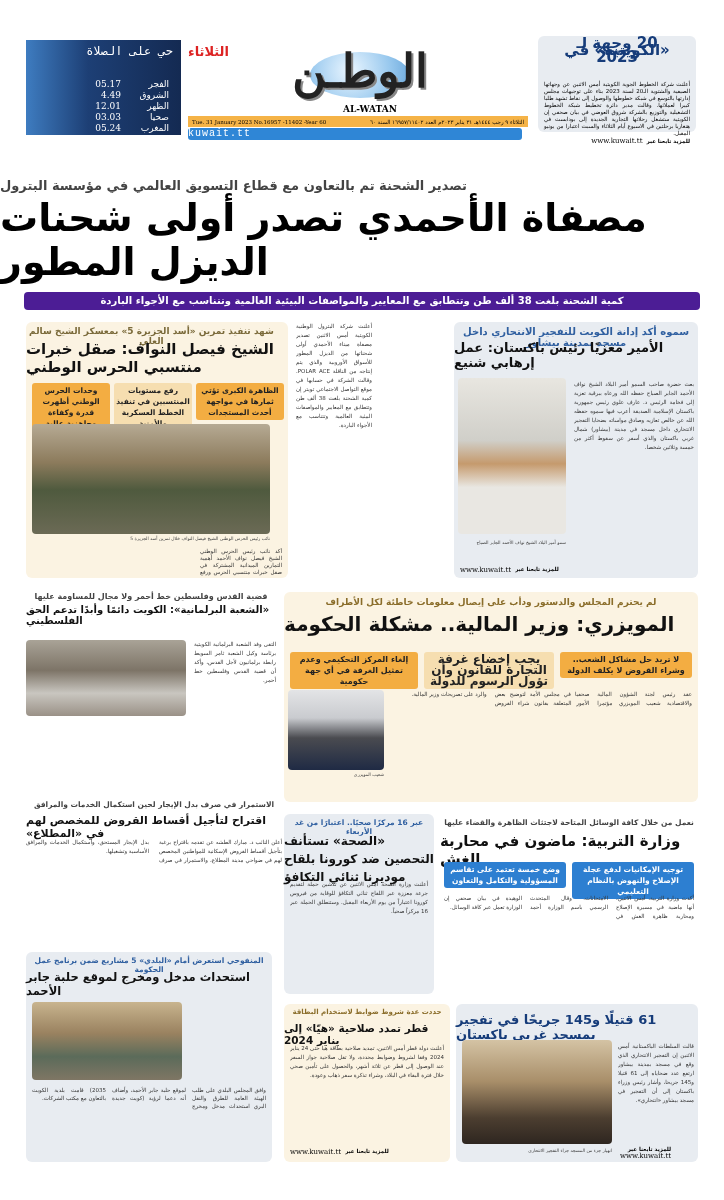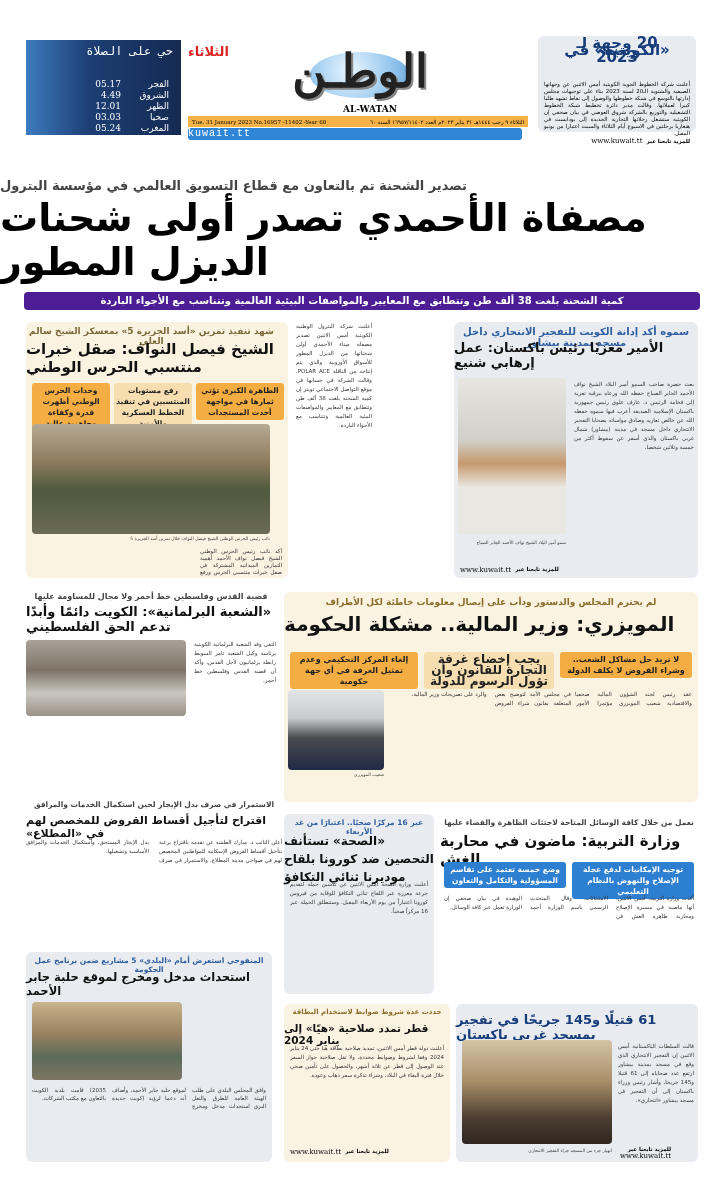--- a/index.html
+++ b/index.html
@@ -110,21 +110,21 @@
 <div class="abs sec-head" style="left:454px;top:340px;width:244px;font-size:13px">الأمير معزيًا رئيس باكستان: عمل إرهابي شنيع</div>
 <div class="photo" style="left:458px;top:378px;width:108px;height:156px;background:linear-gradient(180deg,#e8e6e0 0%,#d0cfc9 40%,#c59a6d 55%,#e9e7e2 70%)"></div>
 <div class="caption" style="left:458px;top:540px;width:108px">سمو أمير البلاد الشيخ نواف الأحمد الجابر الصباح</div>
 <div class="txt" style="left:574px;top:380px;width:120px;height:180px;overflow:hidden;line-height:9px">بعث حضرة صاحب السمو أمير البلاد الشيخ نواف الأحمد الجابر الصباح حفظه الله ورعاه ببرقية تعزية إلى فخامة الرئيس د. عارف علوي رئيس جمهورية باكستان الإسلامية الصديقة أعرب فيها سموه حفظه الله عن خالص تعازيه وصادق مواساته بضحايا التفجير الانتحاري داخل مسجد في مدينة (بيشاور) شمال غربي باكستان والذي أسفر عن سقوط أكثر من خمسة وثلاثين شخصا.</div>
 <div class="footmore" style="left:460px;top:566px">
   <span class="more">للمزيد تابعنا عبر</span>
   <span class="url">www.kuwait.tt</span>
 </div>
 
 <div class="abs sec-kicker" style="left:26px;top:592px;width:250px;color:#444;font-size:8px">قضية القدس وفلسطين خط أحمر ولا مجال للمساومة عليها</div>
-<div class="abs sec-head" style="left:26px;top:604px;width:250px;font-size:13px">«الشعبة البرلمانية»: الكويت دائمًا وأبدًا تدعم الحق الفلسطيني</div>
+<div class="abs sec-head" style="left:26px;top:604px;width:250px;font-size:10px">«الشعبة البرلمانية»: الكويت دائمًا وأبدًا تدعم الحق الفلسطيني</div>
 <div class="photo" style="left:26px;top:640px;width:160px;height:76px;background:linear-gradient(180deg,#a9a397 0%,#7d7467 40%,#c9c6c0 70%,#9a9187 100%)"></div>
 <div class="txt" style="left:194px;top:640px;width:82px;height:150px;overflow:hidden;line-height:9px">التقى وفد الشعبة البرلمانية الكويتية برئاسة وكيل الشعبة ثامر السويط رابطة برلمانيون لأجل القدس، وأكد أن قضية القدس وفلسطين خط أحمر.</div>
 
 <div class="box cream" style="left:284px;top:592px;width:414px;height:210px"></div>
 <div class="abs sec-kicker" style="left:284px;top:597px;width:414px;color:#8a6d2a">لم يحترم المجلس والدستور ودأب على إيصال معلومات خاطئة لكل الأطراف</div>
 <div class="abs sec-head" style="left:284px;top:612px;width:414px;font-size:20px">المويزري: وزير المالية.. مشكلة الحكومة</div>
 <div class="hl orange" style="left:560px;top:652px;width:132px;font-size:8px">لا تريد حل مشاكل الشعب.. وشراء القروض لا يكلف الدولة</div>
 <div class="hl paler" style="left:424px;top:652px;width:130px;font-size:12px">يجب إخضاع غرفة التجارة للقانون وأن تؤول الرسوم للدولة</div>
 <div class="hl orange" style="left:290px;top:652px;width:128px;font-size:8px">إلغاء المركز التحكيمي وعدم تمثيل الغرفة في أي جهة حكومية</div>
 <div class="photo" style="left:288px;top:690px;width:96px;height:80px;background:linear-gradient(180deg,#e3e4e6 0%,#c9cbcf 35%,#4a4b50 60%,#1f2a44 100%)"></div>

